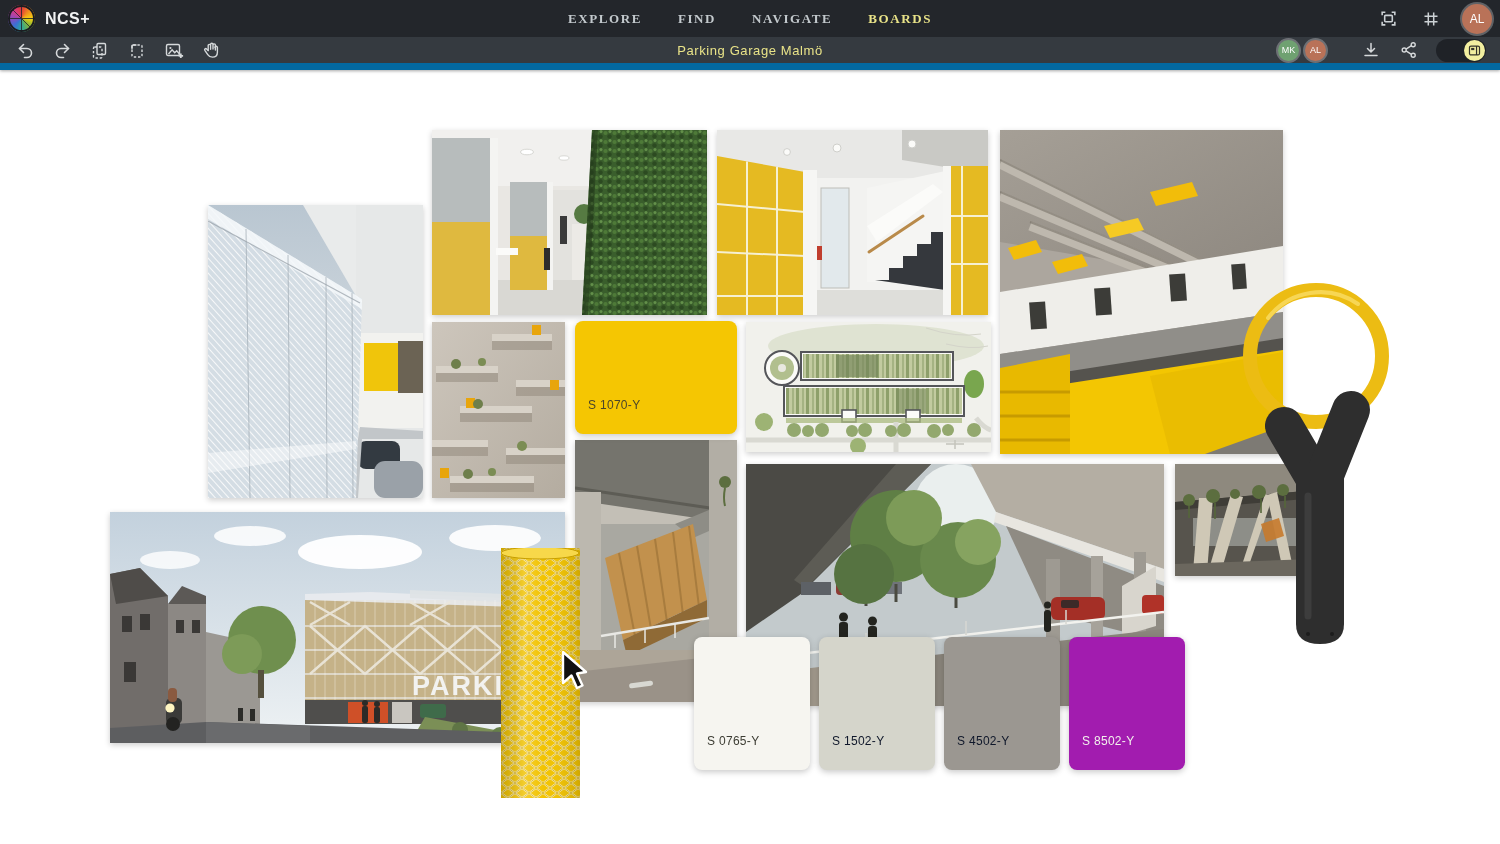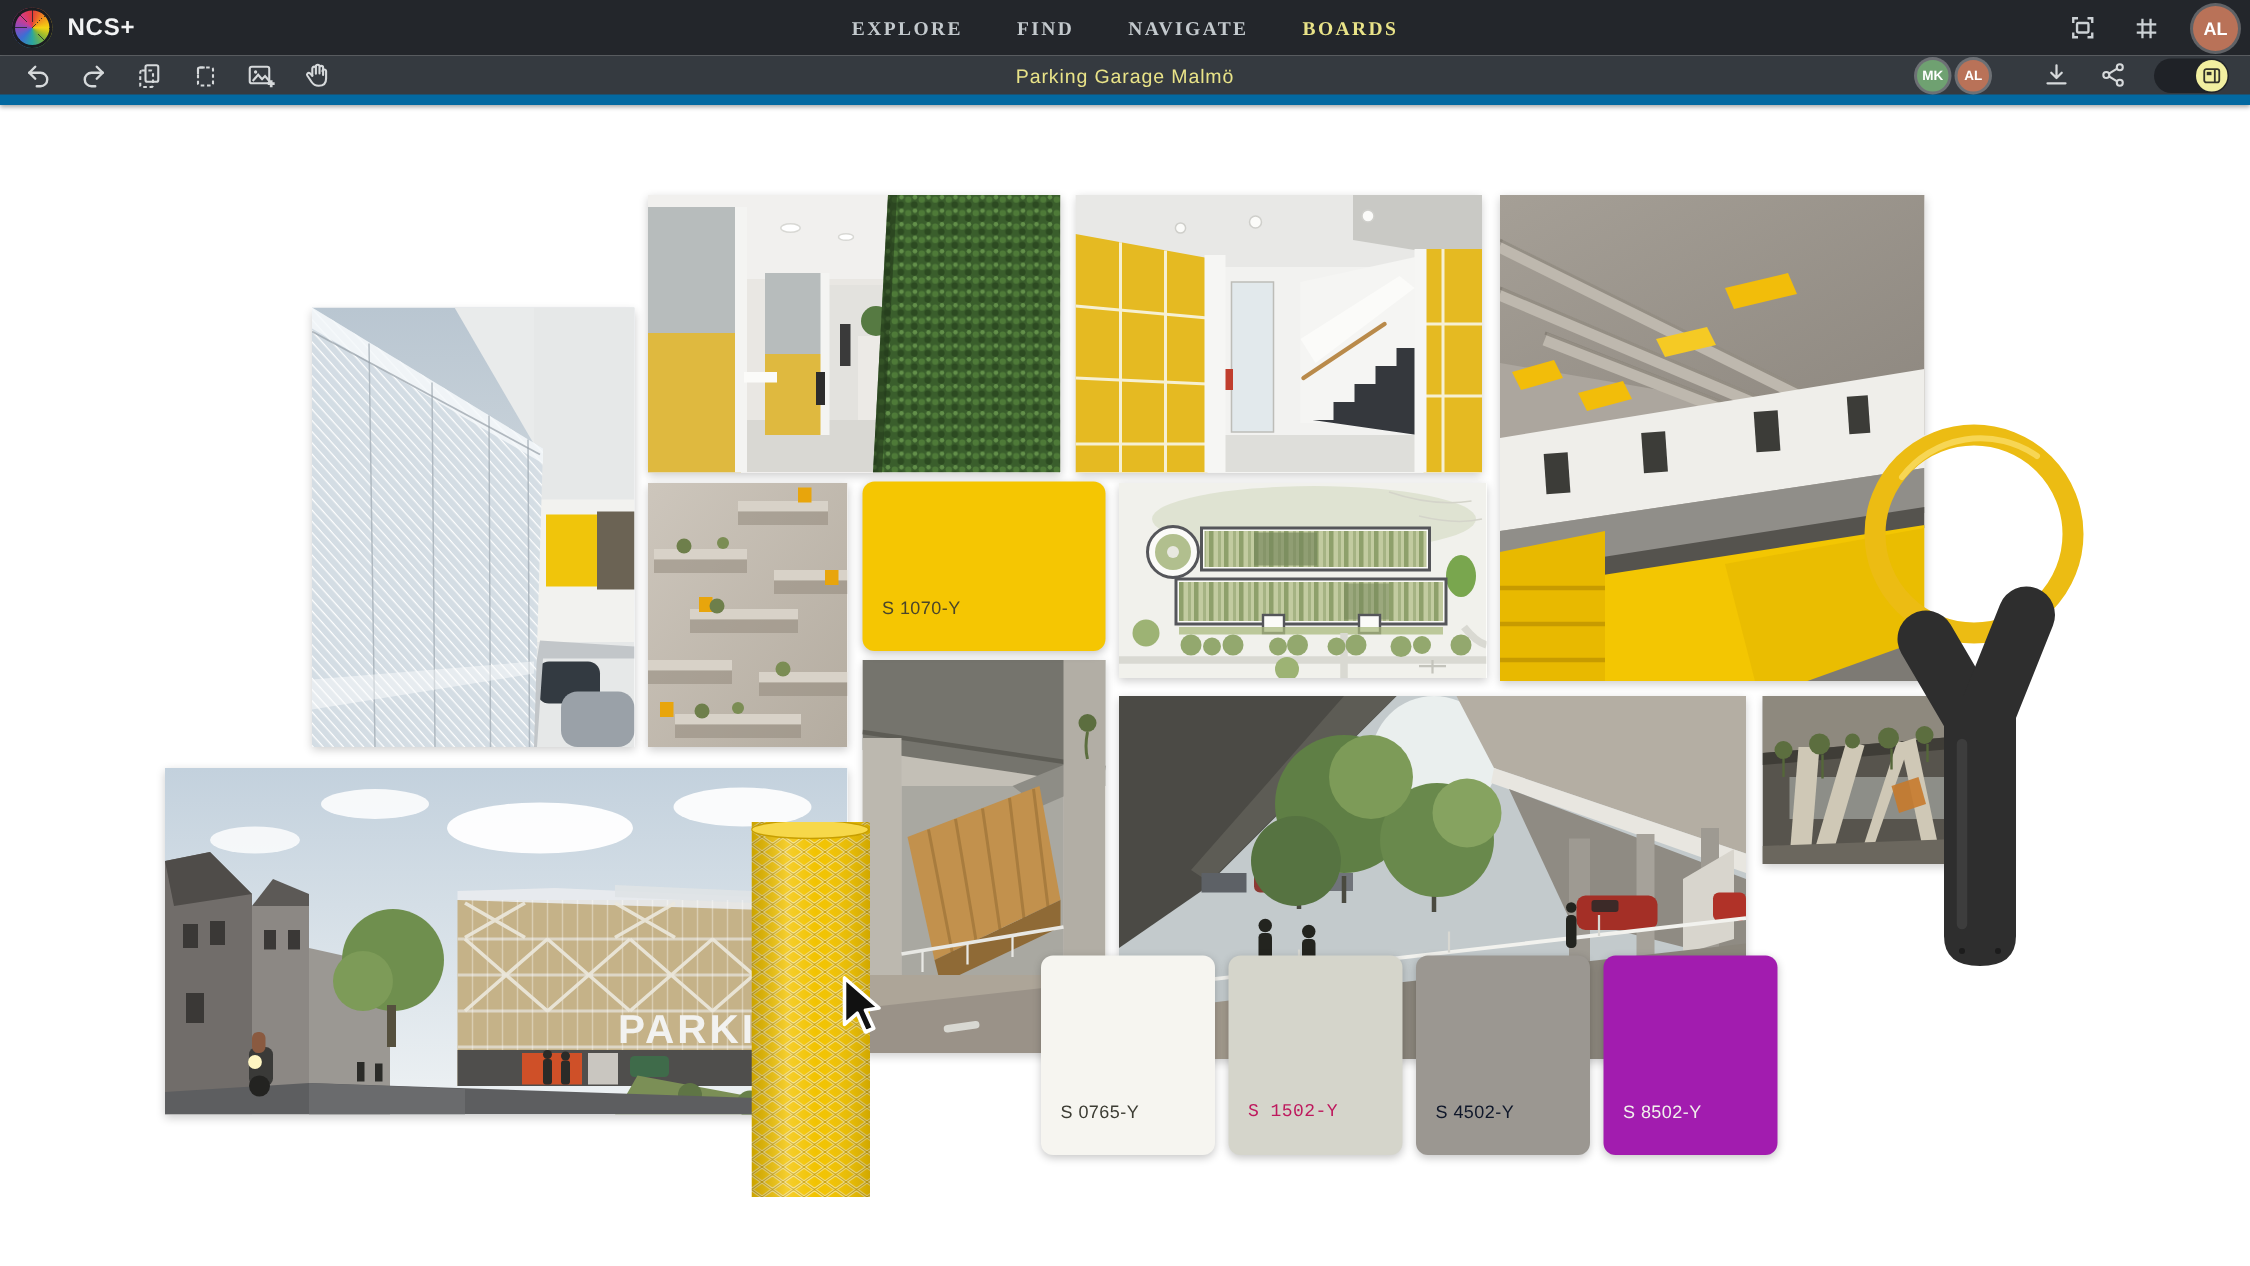--- a/index.html
+++ b/index.html
@@ -29,21 +29,21 @@
     color:#c3c9cd;font-size:13px;letter-spacing:1.6px;font-weight:600;
     font-family:Liberation Serif, serif;
   }
   .nav-item.active{color:#e9e388}
   .topbar-right{margin-left:auto;display:flex;align-items:center;gap:20px}
   .iconbtn{background:none;border:none;padding:2px;cursor:pointer;display:flex;align-items:center;justify-content:center}
   .iconbtn svg{display:block}
   .avatar{
     border:none;cursor:pointer;border-radius:50%;
     display:flex;align-items:center;justify-content:center;
-    color:#fff;font-weight:700;font-family:"Liberation Sans",sans-serif;
+    color:#fff;font-weight:400;font-family:"Liberation Sans",sans-serif;
     box-shadow:0 0 0 2px rgba(255,255,255,.28);
   }
   .avatar.big{width:30px;height:30px;font-size:12px}
   .avatar.small{width:21px;height:21px;font-size:9px}
   
   .toolbar{
     position:absolute;left:0;top:37px;width:100%;height:33px;
     background:#353a40;display:flex;align-items:center;
     padding:0 14px;box-sizing:border-box;z-index:55;
     box-shadow:0 1px 3px rgba(0,0,0,.35);
@@ -578,21 +578,21 @@
       <rect width="79" height="250" fill="url(#pl)"></rect>
       <rect width="79" height="250" fill="url(#lsh)"></rect>
       <ellipse cx="39" cy="5" rx="39" ry="6" fill="#f7d84a" stroke="#c79e00"></ellipse>
     </svg>
   </div>
 
   <div class="flat" style="left: 694px; top: 566px; width: 116px; height: 133px; z-index: 3; background: rgb(246, 245, 240);">
     <span class="swlabel" style="color: rgb(60, 60, 51);">S 0765-Y</span>
   </div>
   <div class="flat" style="left: 819px; top: 566px; width: 116px; height: 133px; z-index: 3; background: rgb(213, 213, 203);">
-    <span class="swlabel" style="color: #be185d; font-family: Liberation Mono, monospace;">S 1502-Y</span>
+    <span class="swlabel" style="color: #0f172a;">S 1502-Y</span>
   </div>
   <div class="flat" style="left: 944px; top: 566px; width: 116px; height: 133px; z-index: 3; background: rgb(155, 151, 145);">
     <span class="swlabel" style="color: #0f172a;">S 4502-Y</span>
   </div>
   <div class="flat" style="left: 1069px; top: 566px; width: 116px; height: 133px; z-index: 3; background: #a21caf;">
     <span class="swlabel" style="color: rgb(242, 241, 236);">S 8502-Y</span>
   </div>
 
   <div class="item noshadow" style="left:1238px;top:185px;width:152px;height:396px;z-index:5">
     <svg viewBox="0 0 152 396">

